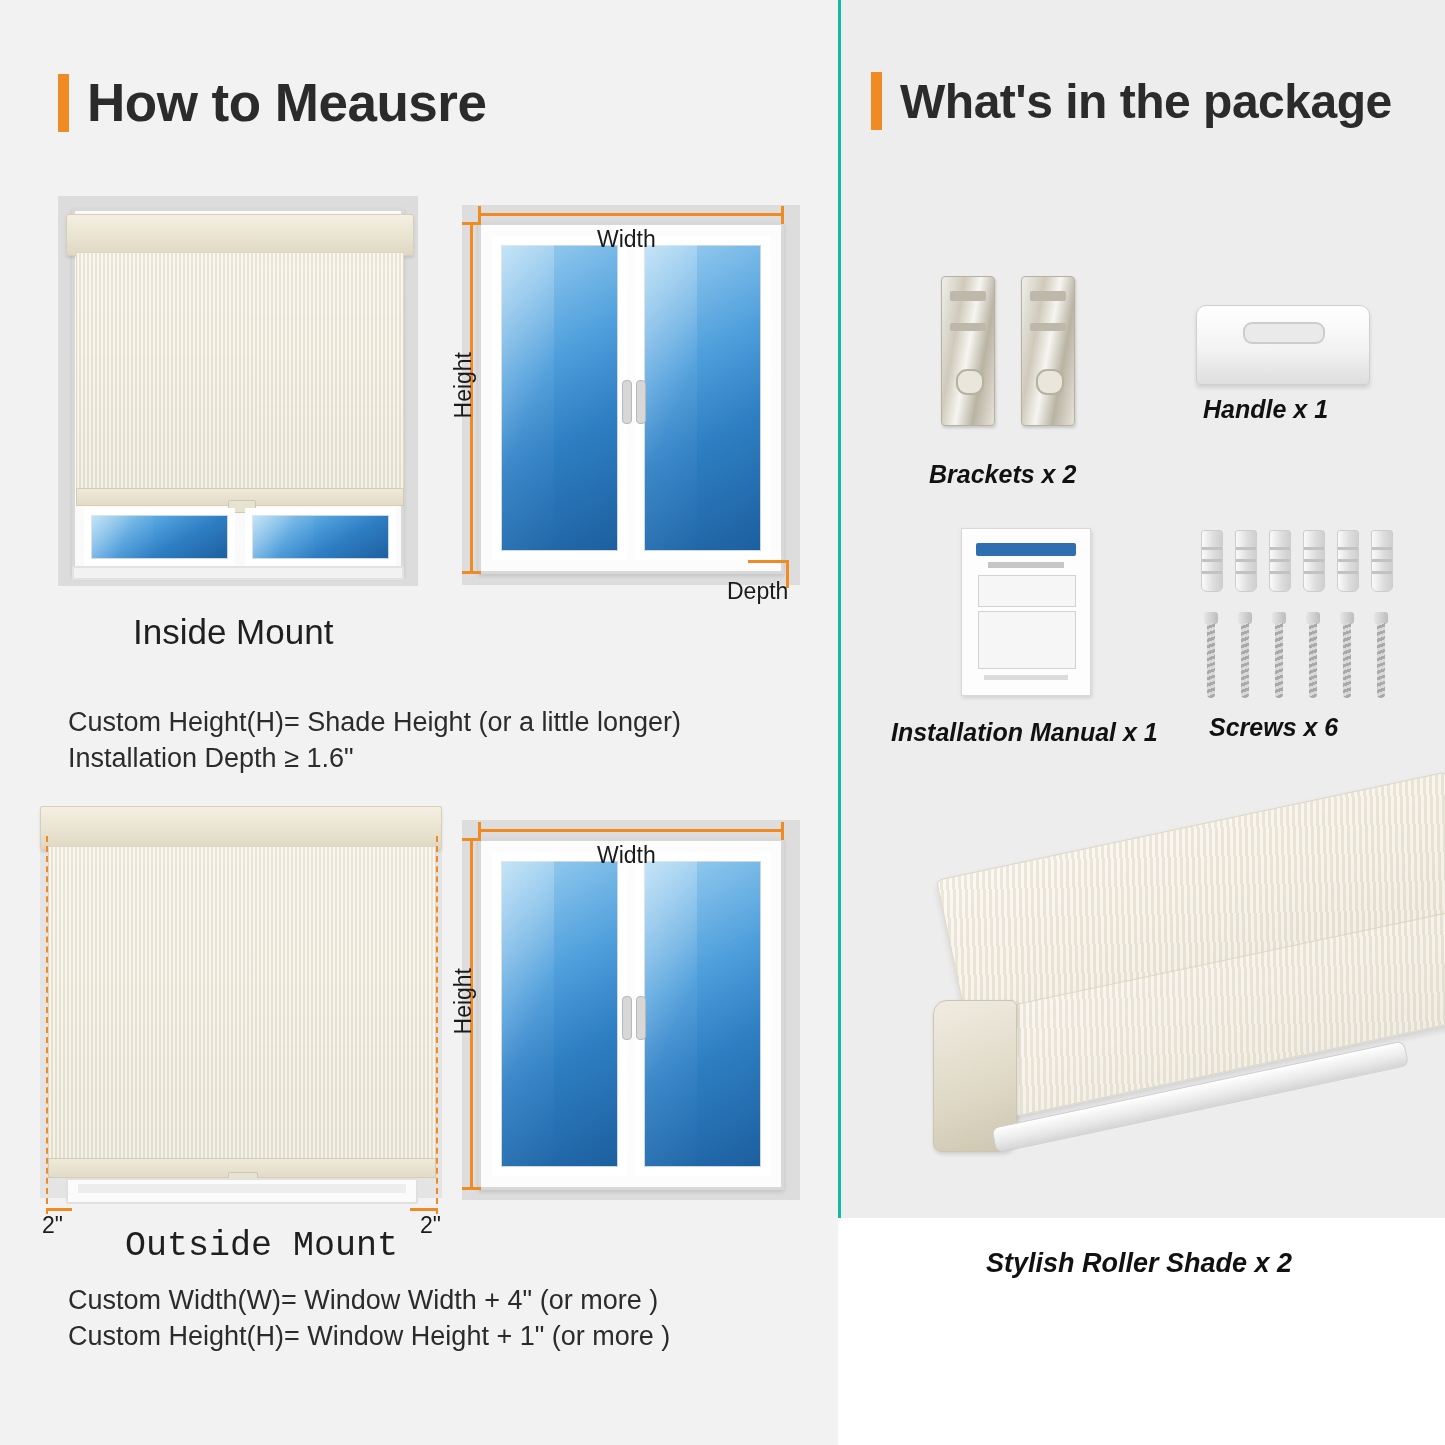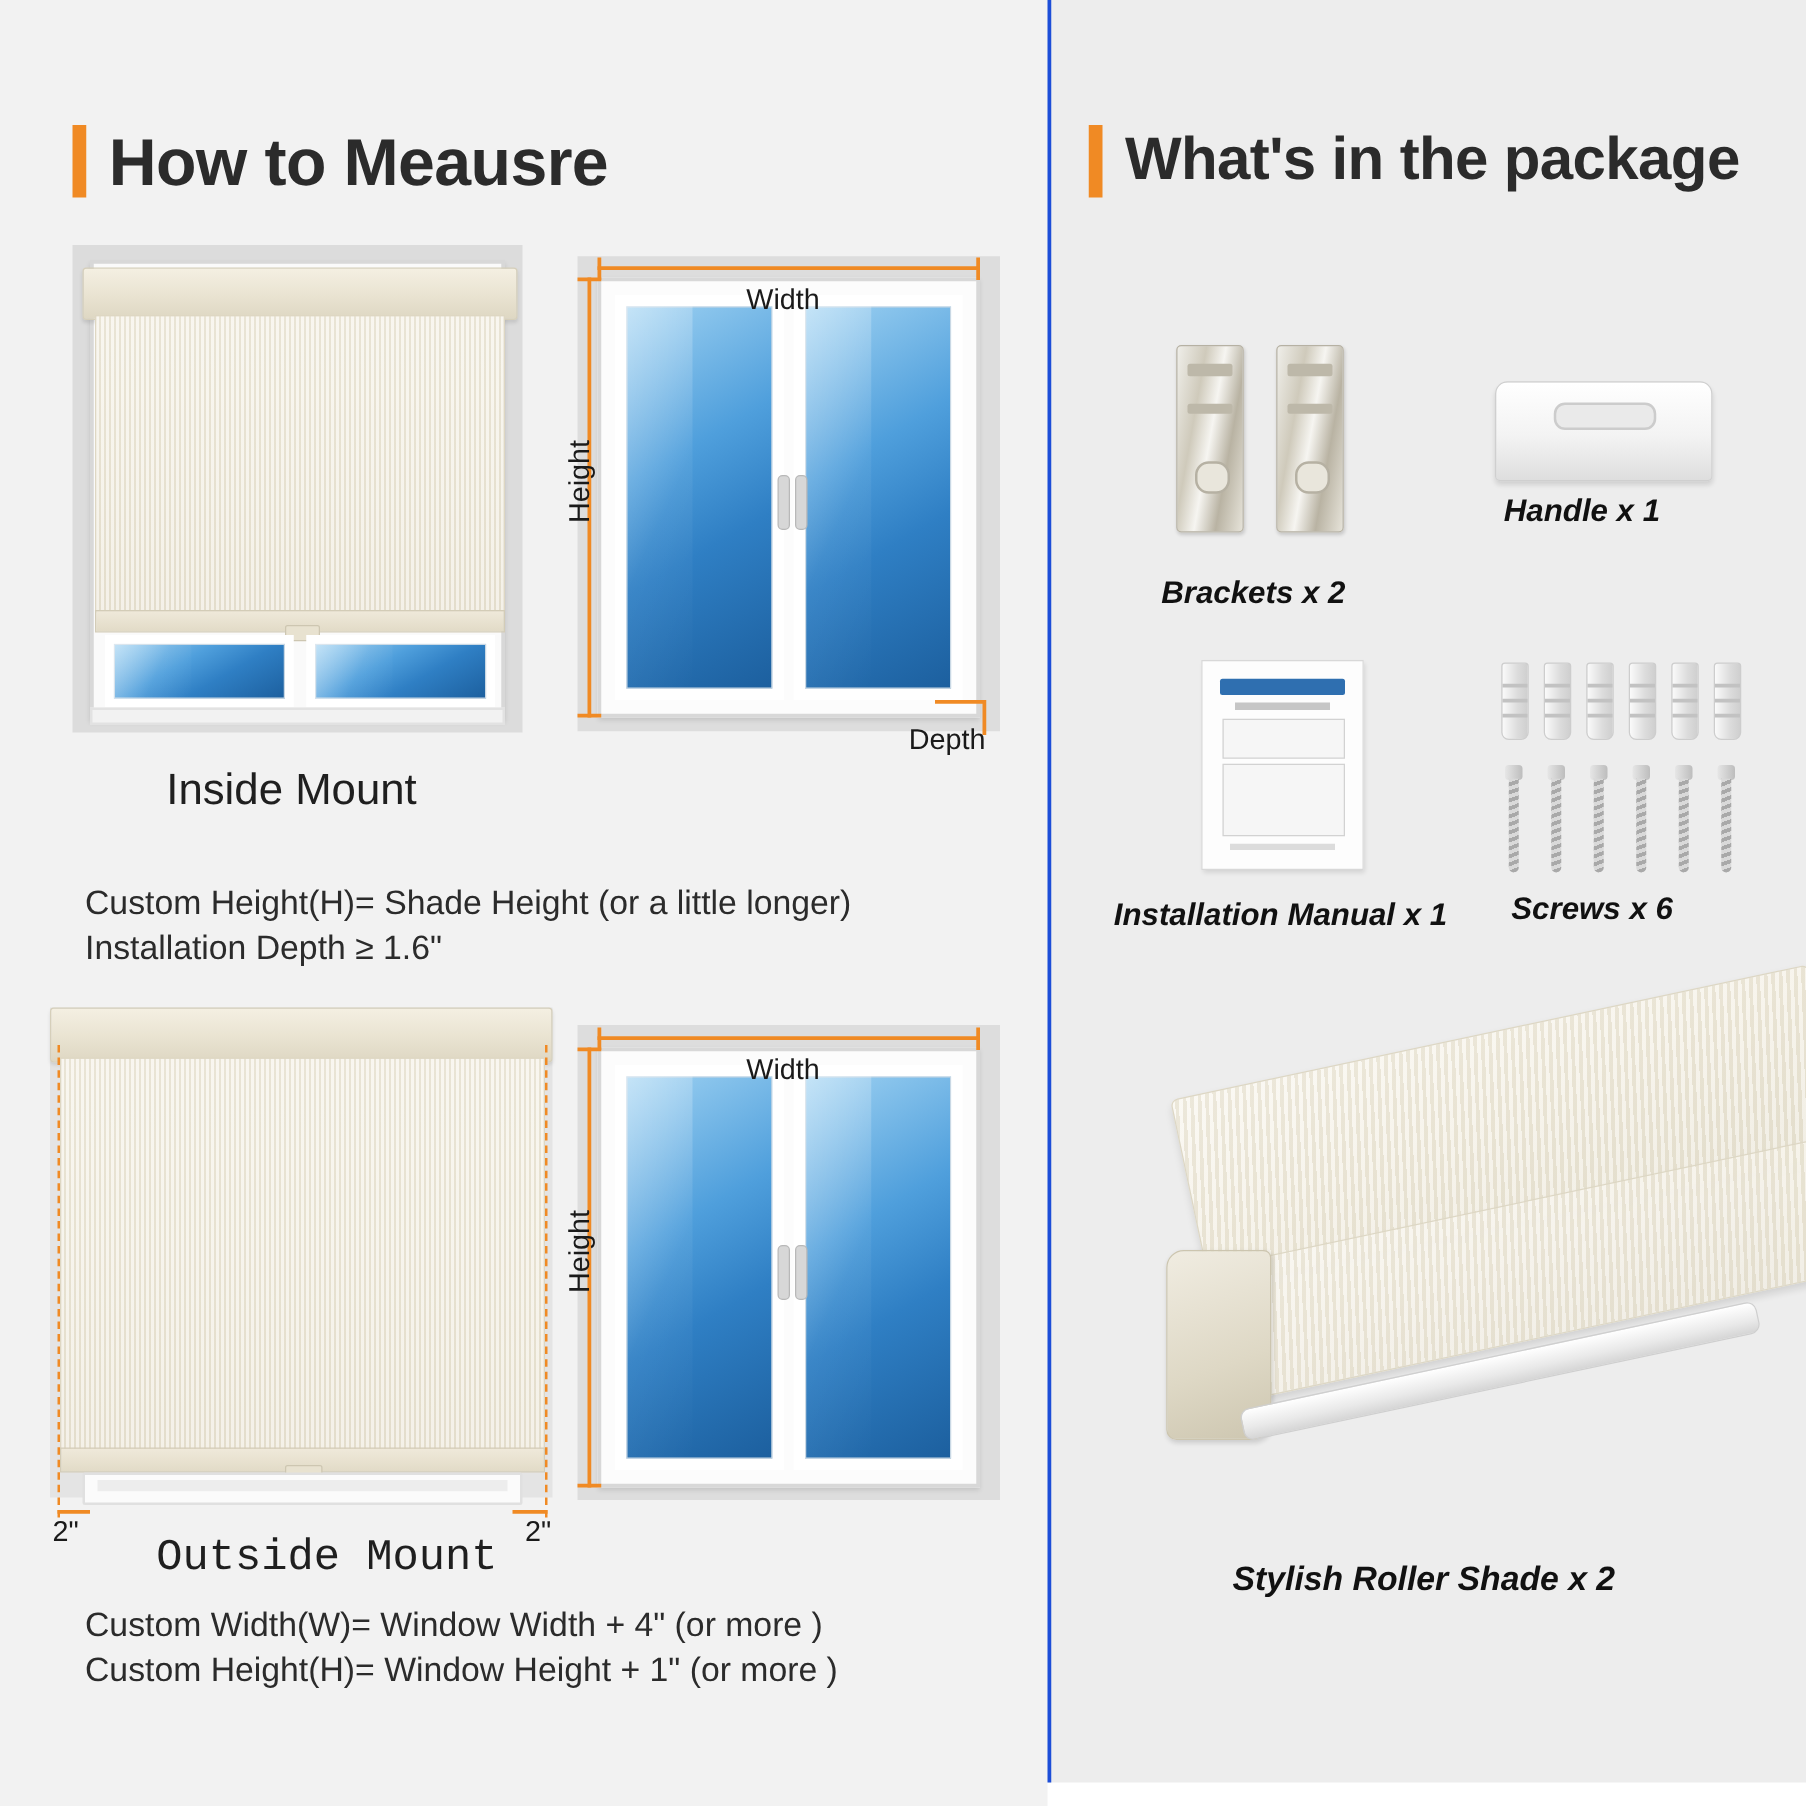--- a/index.html
+++ b/index.html
@@ -23,29 +23,29 @@
   .left-panel {
     position: relative;
     width: 838px;
     height: 1445px;
     background: #f2f2f2;
     box-sizing: border-box;
   }
   .right-panel {
     position: relative;
     width: 607px;
-    height: 1426px;
+    height: 1218px;
     background: #ededed;
     box-sizing: border-box;
-    border-left: 3px solid #1d4ed8;
+    border-left: 3px solid #14b8a6;
   }
   .section-title {
     display: flex;
+    align-items: center;
     gap: 18px;
-    margin-top: 28px;
   }
   .title-bar {
     width: 11px;
     height: 58px;
     background: #f08a24;
     flex: 0 0 auto;
   }
   .title-text {
     font-size: 53px;
     font-weight: bold;

